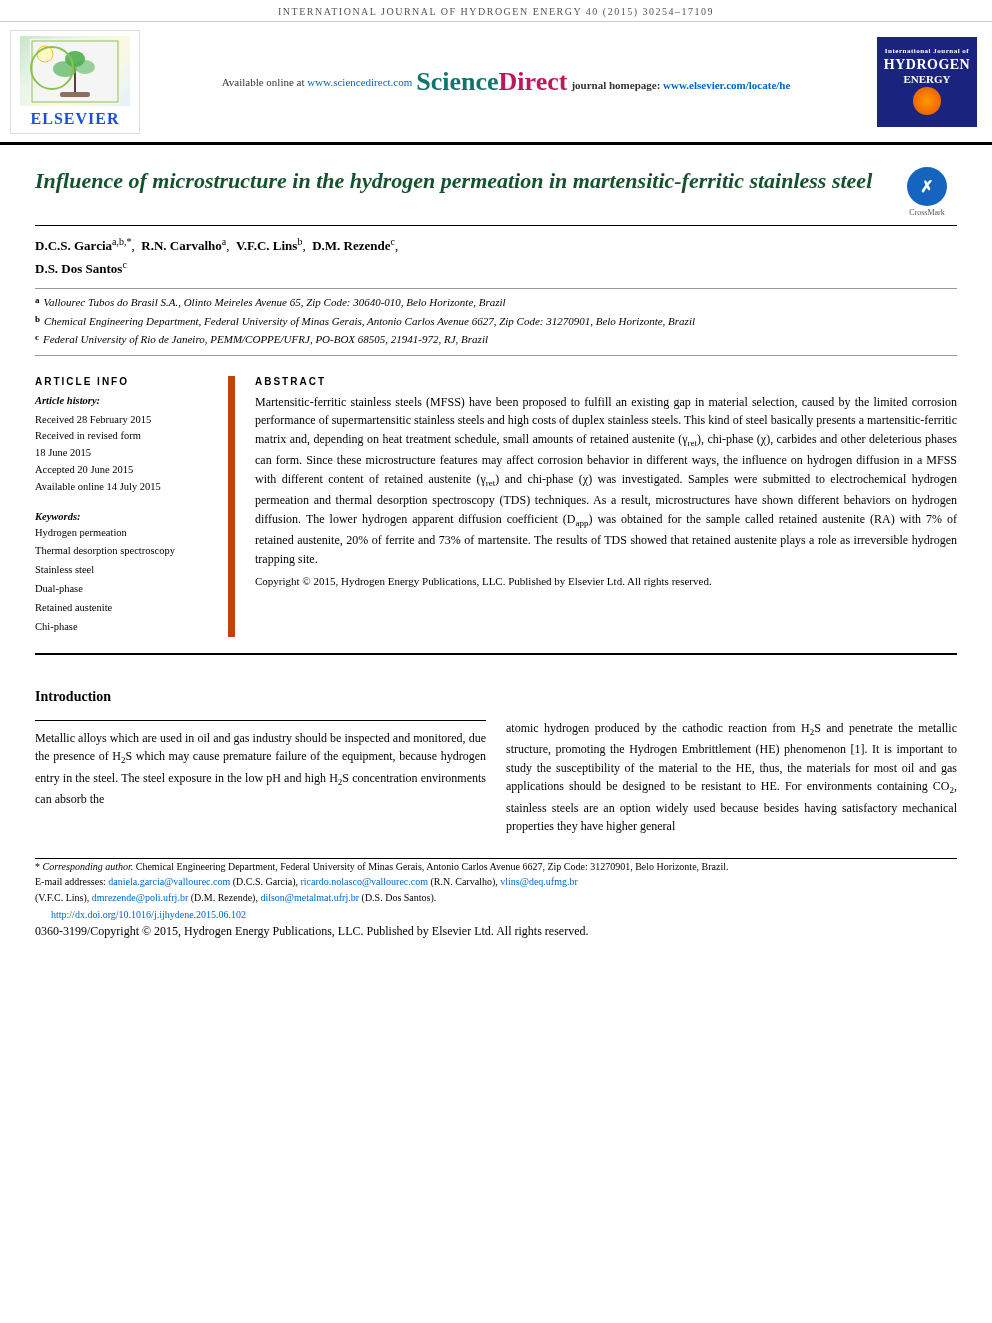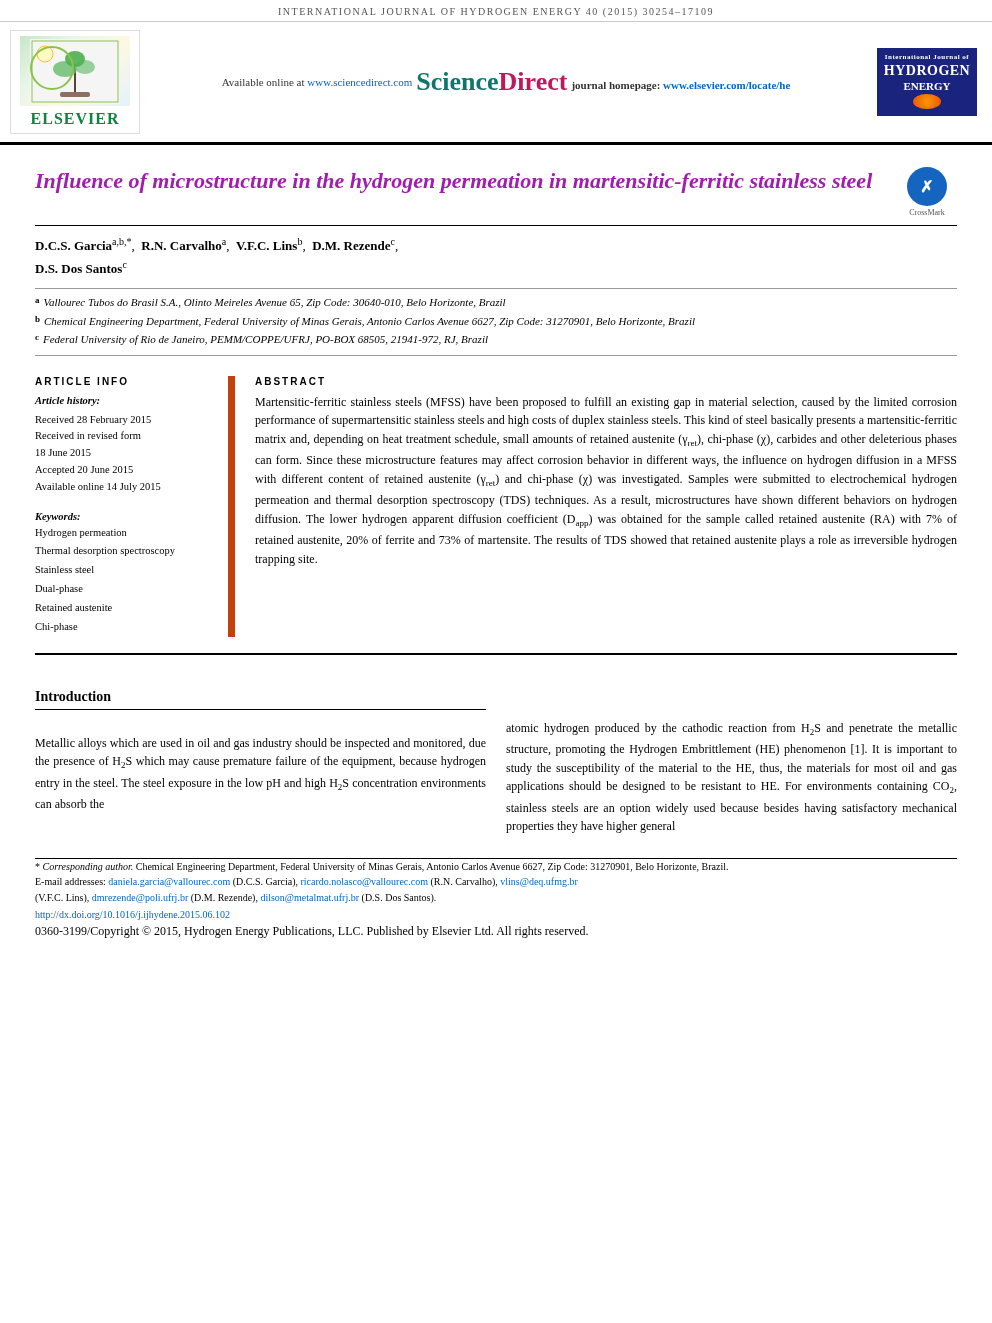--- a/index.html
+++ b/index.html
@@ -51,21 +51,21 @@
       content: '';
       position: absolute;
       top: 10px; left: 10px;
       width: 40px; height: 40px;
       border: 2px solid #8bc34a;
       border-radius: 50%;
     }
     .elsevier-text {
       font-size: 16px;
       font-weight: bold;
-      color: #15803d;
+      color: #1d4ed8;
       letter-spacing: 1px;
       margin-top: 4px;
     }
     .header-center {
       flex: 1;
       display: flex;
       flex-direction: row;
       align-items: center;
       justify-content: center;
       gap: 4px;
@@ -98,21 +98,21 @@
       text-decoration: none;
     }
     .journal-logo {
       width: 110px;
       display: flex;
       align-items: center;
       justify-content: center;
     }
     .journal-logo-box {
       width: 100px;
-      height: 68px;
+      height: 90px;
       background: #1a237e;
       display: flex;
       flex-direction: column;
       align-items: center;
       justify-content: center;
       color: #fff;
       font-size: 9px;
       font-weight: bold;
       text-align: center;
       padding: 5px;
@@ -149,21 +149,21 @@
       margin: 12px 0 8px;
       border-bottom: 1px solid #000;
       padding-bottom: 8px;
     }
     .article-title {
       flex: 1;
       font-size: 22px;
       font-weight: bold;
       font-style: italic;
       line-height: 1.3;
-      color: #a21caf;
+      color: #14532d;
     }
     .crossmark-logo {
       width: 60px;
       height: 50px;
       margin-left: 15px;
       display: flex;
       flex-direction: column;
       align-items: center;
       justify-content: center;
     }
@@ -289,23 +289,23 @@
       padding: 0 35px;
       margin-top: 14px;
     }
     .intro-col {
       flex: 1;
     }
     .intro-heading {
       font-size: 14px;
       font-weight: bold;
       color: #000;
-      margin-bottom: 24px;
+      margin-bottom: 8px;
       border-bottom: 1px solid #000;
-      padding-bottom: 4px;
+      padding-bottom: 15px;
     }
     .intro-text {
       font-size: 12px;
       line-height: 1.55;
       text-align: justify;
     }
     .intro-text p {
       margin-bottom: 6px;
     }
     .footnote-section {
@@ -324,20 +324,21 @@
     .footnote-star {
       font-size: 10px;
     }
     .bottom-doi {
       margin: 4px 35px 0;
       font-size: 10px;
     }
     .bottom-doi a {
       color: #0066cc;
       text-decoration: none;
+      margin-left: 16px;
     }
     .bottom-copyright {
       margin: 4px 35px 8px;
       font-size: 12px;
       color: #000;
     }
     sup { font-size: 0.75em; vertical-align: super; }
     sub { font-size: 0.75em; vertical-align: sub; }
   </style>
 </head>
@@ -452,20 +453,21 @@
         <span class="keyword-item">Dual-phase</span>
         <span class="keyword-item">Retained austenite</span>
         <span class="keyword-item">Chi-phase</span>
       </div>
     </div>
 
     <div class="abstract-col">
       <div class="col-header">ABSTRACT</div>
       <div class="abstract-text">
         <p>Martensitic-ferritic stainless steels (MFSS) have been proposed to fulfill an existing gap in material selection, caused by the limited corrosion performance of supermartensitic stainless steels and high costs of duplex stainless steels. This kind of steel basically presents a martensitic-ferritic matrix and, depending on heat treatment schedule, small amounts of retained austenite (γ<sub>ret</sub>), chi-phase (χ), carbides and other deleterious phases can form. Since these microstructure features may affect corrosion behavior in different ways, the influence on hydrogen diffusion in a MFSS with different content of retained austenite (γ<sub>ret</sub>) and chi-phase (χ) was investigated. Samples were submitted to electrochemical hydrogen permeation and thermal desorption spectroscopy (TDS) techniques. As a result, microstructures have shown different behaviors on hydrogen diffusion. The lower hydrogen apparent diffusion coefficient (D<sub>app</sub>) was obtained for the sample called retained austenite (RA) with 7% of retained austenite, 20% of ferrite and 73% of martensite. The results of TDS showed that retained austenite plays a role as irreversible hydrogen trapping site.</p>
+        <p class="copyright-text">Copyright © 2015, Hydrogen Energy Publications, LLC. Published by Elsevier Ltd. All rights reserved.</p>
       </div>
     </div>
 
   </div>
 
   <hr class="divider-thick">
 
 </div>
 
 <div style="height:20px"></div>

